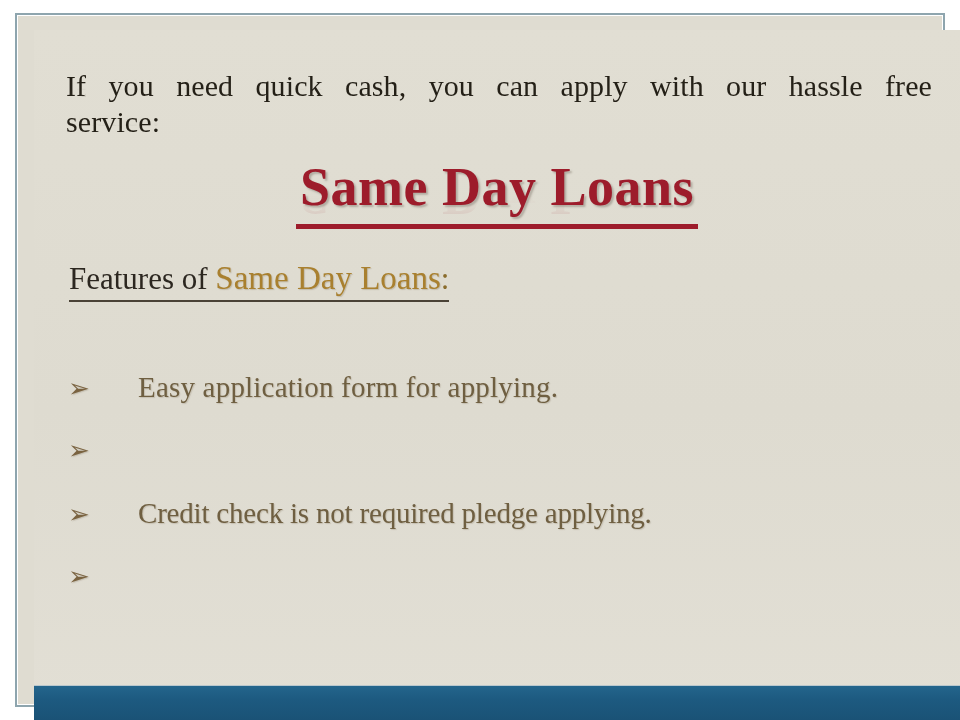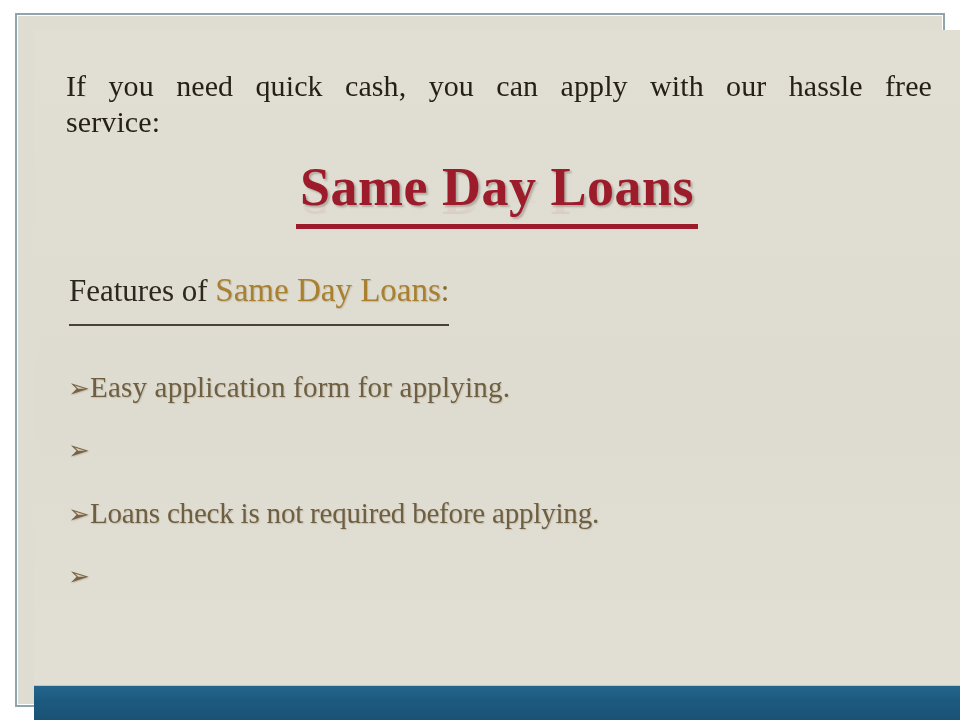--- a/index.html
+++ b/index.html
@@ -117,26 +117,26 @@
     -webkit-mask-image: linear-gradient(to bottom, rgba(0,0,0,0.8) 0%, rgba(0,0,0,0.08) 42%, rgba(0,0,0,0) 65%);
             mask-image: linear-gradient(to bottom, rgba(0,0,0,0.8) 0%, rgba(0,0,0,0.08) 42%, rgba(0,0,0,0) 65%);
     height: 52px;
     overflow: hidden;
   }
 
   
   #features-head {
     position: absolute;
     left: 35px;
-    top: 240px;
+    top: 228px;
     font-size: 31px;
     line-height: 40px;
     white-space: nowrap;
     border-bottom: 2px solid #4a4236;
-    padding-bottom: 13px;
+    padding-bottom: 1px;
   }
   #features-head .lead {
     color: #2c2720;
   }
   #features-head .gold {
     color: #a9802f;
     text-shadow: 1px 1px 1px rgba(140,125,100,0.35);
     font-size: 33px;
   }
   #features-head .colon {
@@ -163,20 +163,21 @@
   .bullet-row:last-child { margin-bottom: 0; }
   .bullet-marker {
     flex: 0 0 auto;
     width: 22px;
     color: #7a6340;
     font-size: 26px;
     line-height: 34px;
   }
   .bullet-text {
     flex: 0 1 auto;
+    margin-left: 48px;
   }
   
   .bullet-row.b0 .bullet-text { letter-spacing: 0.2px; }
   .bullet-row.b1 .bullet-text { letter-spacing: 0px; }
   .bullet-row.b2 .bullet-text { letter-spacing: -0.2px; }
   .bullet-row.b3 .bullet-text { letter-spacing: -0.4px; }
 
   
   #footer-bar {
     position: absolute;
@@ -220,21 +221,21 @@
       <div id="bullets">
         <div class="bullet-row b0">
           <span class="bullet-marker">➢</span>
           <span class="bullet-text">Easy application form for applying.</span>
         </div>
         <div class="bullet-row b1">
           <span class="bullet-marker">➢</span>
         </div>
         <div class="bullet-row b2">
           <span class="bullet-marker">➢</span>
-          <span class="bullet-text">Loans check is not required before applying.</span>
+          <span class="bullet-text">Credit check is not required pledge applying.</span>
         </div>
         <div class="bullet-row b3">
           <span class="bullet-marker">➢</span>
         </div>
       </div>
 
       <div id="footer-bar"></div>
 
     </div>
   </div>

